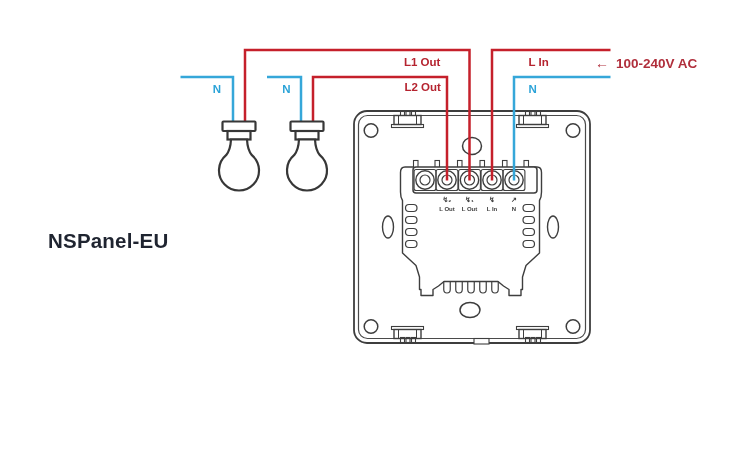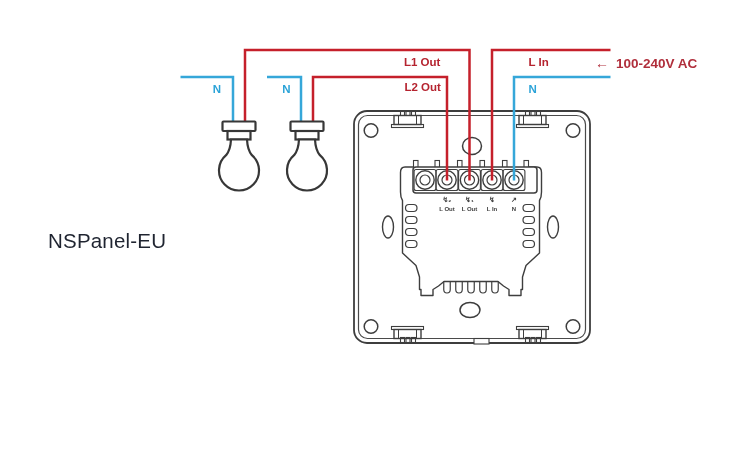--- a/index.html
+++ b/index.html
@@ -8,21 +8,21 @@
     width:730px;height:454px;
     background:#ffffff;
     overflow:hidden;
     font-family:"Liberation Sans",sans-serif;
   }
   .diagram-svg{position:absolute;left:0;top:0;}
   .device-label{
     position:absolute;
     left:48px;top:229px;
     font-size:20.5px;
-    font-weight:400;
+    font-weight:700;
     color:#1f2430;
     letter-spacing:.2px;
   }
   
   text{font-family:"Liberation Sans",sans-serif;}
   .lbl-red{fill:#b5232f;font-weight:700;font-size:11.5px;}
   .lbl-blue{fill:#2ba3d8;font-weight:700;font-size:11.5px;}
   .lbl-supply{fill:#b02e3b;font-weight:600;font-size:13.5px;}
   .lbl-arrow{fill:#b02e3b;font-weight:400;font-size:14px;}
   .t-sym{fill:#3c3c3c;font-size:7px;font-weight:600;}

